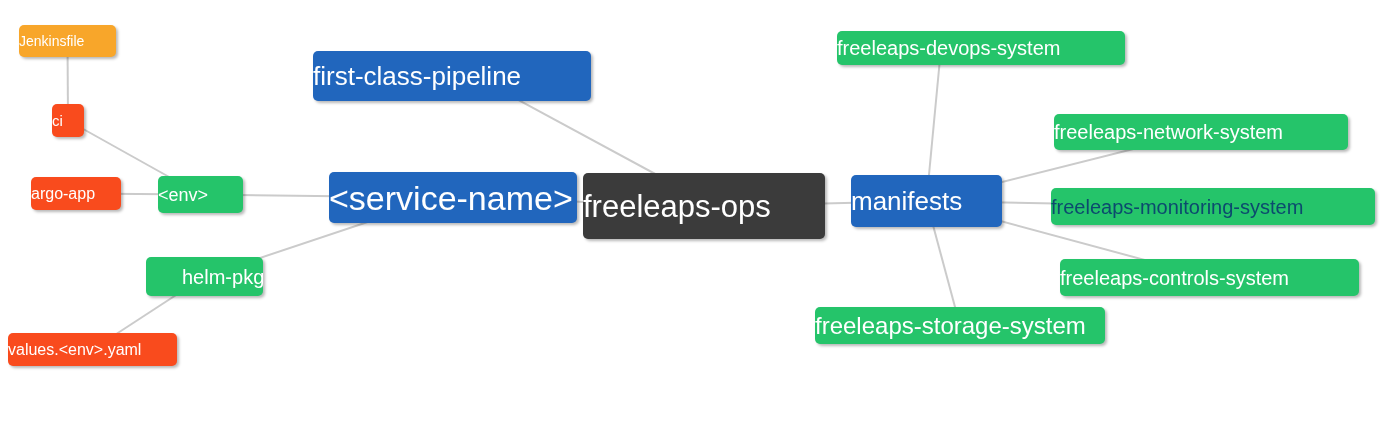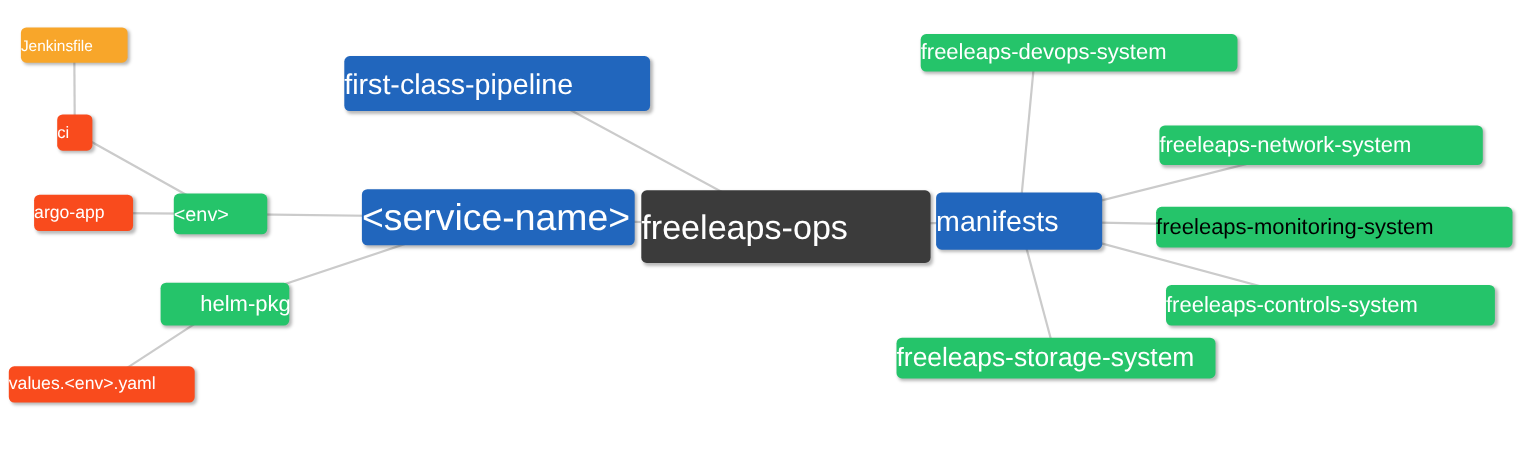--- a/index.html
+++ b/index.html
@@ -85,33 +85,33 @@
       </div>
       <div class="node" style="left: 8px; top: 333px; width: 169px; height: 33px; background: rgb(249, 75, 29); color: rgb(255, 255, 255); font-size: 16px;">
         <span>values.&lt;env&gt;.yaml</span>
       </div>
       <div class="node" style="left: 317px; top: 172px; width: 248px; height: 51px; background: rgb(33, 102, 189); color: rgb(255, 255, 255); font-size: 34px; margin-left: 12px;">
         <span>&lt;service-name&gt;</span>
       </div>
       <div class="node" style="left: 313px; top: 51px; width: 278px; height: 50px; background: rgb(33, 102, 189); color: rgb(255, 255, 255); font-size: 26px;">
         <span>first-class-pipeline</span>
       </div>
-      <div class="node" style="left: 583px; top: 173px; width: 263px; height: 66px; background: rgb(59, 59, 59); color: rgb(255, 255, 255); font-size: 31px;">
+      <div class="node" style="left: 583px; top: 173px; width: 242px; height: 66px; background: rgb(59, 59, 59); color: rgb(255, 255, 255); font-size: 31px;">
         <span>freeleaps-ops</span>
       </div>
       <div class="node" style="left: 851px; top: 175px; width: 151px; height: 52px; background: rgb(33, 102, 189); color: rgb(255, 255, 255); font-size: 26px;">
         <span>manifests</span>
       </div>
       <div class="node" style="left: 797px; top: 31px; width: 288px; height: 34px; background: rgb(37, 196, 106); color: rgb(255, 255, 255); font-size: 20px; margin-left: 40px;">
         <span>freeleaps-devops-system</span>
       </div>
       <div class="node" style="left: 1054px; top: 114px; width: 294px; height: 36px; background: rgb(37, 196, 106); color: rgb(255, 255, 255); font-size: 20px;">
         <span>freeleaps-network-system</span>
       </div>
-      <div class="node" style="left: 1051px; top: 188px; width: 324px; height: 37px; background: rgb(37, 196, 106); color: #000000; font-size: 20px;">
+      <div class="node" style="left: 1051px; top: 188px; width: 324px; height: 37px; background: rgb(37, 196, 106); color: #0c4a6e; font-size: 20px;">
         <span>freeleaps-monitoring-system</span>
       </div>
       <div class="node" style="left: 1060px; top: 259px; width: 299px; height: 37px; background: rgb(37, 196, 106); color: rgb(255, 255, 255); font-size: 20px;">
         <span>freeleaps-controls-system</span>
       </div>
       <div class="node" style="left: 815px; top: 307px; width: 290px; height: 37px; background: rgb(37, 196, 106); color: rgb(255, 255, 255); font-size: 24px;">
         <span>freeleaps-storage-system</span>
       </div>
     </div>
 </div>

